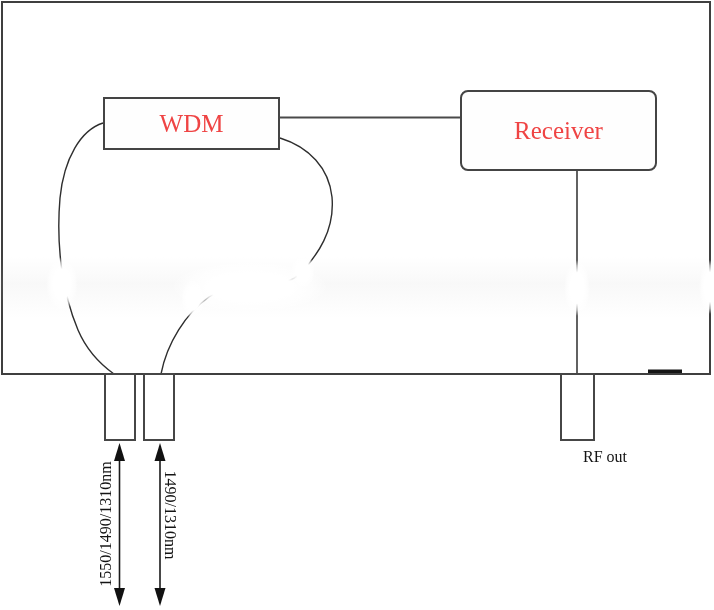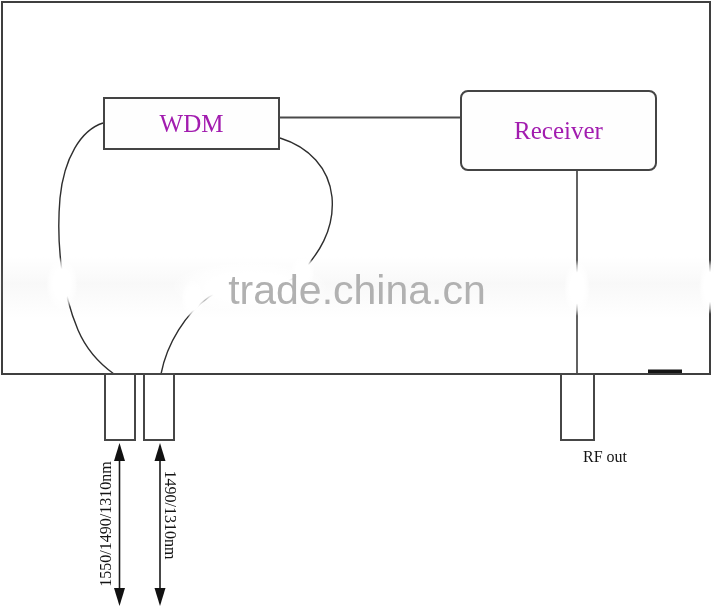--- a/index.html
+++ b/index.html
@@ -17,21 +17,21 @@
     pointer-events:none;
   }
   svg.lines{position:absolute;left:0;top:0;width:714px;height:610px;}
   .watermark{
     position:absolute;left:0;top:270px;width:714px;height:41px;line-height:41px;
     text-align:center;font-family:"Liberation Sans","DejaVu Sans",sans-serif;
     font-size:41px;color:#b1b1b1;letter-spacing:0px;pointer-events:none;white-space:nowrap;
   }
   .block{
     position:absolute;box-sizing:border-box;border:2px solid #444444;background:#fefefe;
-    display:flex;align-items:center;justify-content:center;font-size:25px;color:#a21caf;
+    display:flex;align-items:center;justify-content:center;font-size:25px;color:#ef4444;
   }
   .block.wdm{left:103px;top:97px;width:177px;height:53px;}
   .block.receiver{left:460px;top:90px;width:197px;height:81px;border-radius:8px;}
   .port{
     position:absolute;box-sizing:border-box;border:2px solid #464646;background:#ffffff;
     top:373px;height:68px;
   }
   .port.p1{left:104px;width:32px;}
   .port.p2{left:143px;width:32px;}
   .port.rf{left:560px;width:35px;}
@@ -81,21 +81,20 @@
       <polygon points="119.5,443 114,461 125,461" fill="#111111"></polygon>
       <polygon points="119.5,606 114,588 125,588" fill="#111111"></polygon>
     </g>
     <g>
       <line x1="160" y1="459" x2="160" y2="590" stroke="#1a1a1a" stroke-width="1.6"></line>
       <polygon points="160,443 154.5,461 165.5,461" fill="#111111"></polygon>
       <polygon points="160,606 154.5,588 165.5,588" fill="#111111"></polygon>
     </g>
   </svg>
 
-  <div class="watermark">trade.china.cn</div>
 
   <div class="block wdm">
     <span>WDM</span>
   </div>
   <div class="block receiver">
     <span>Receiver</span>
   </div>
 
   <div class="port p1"></div>
   <div class="port p2"></div>

